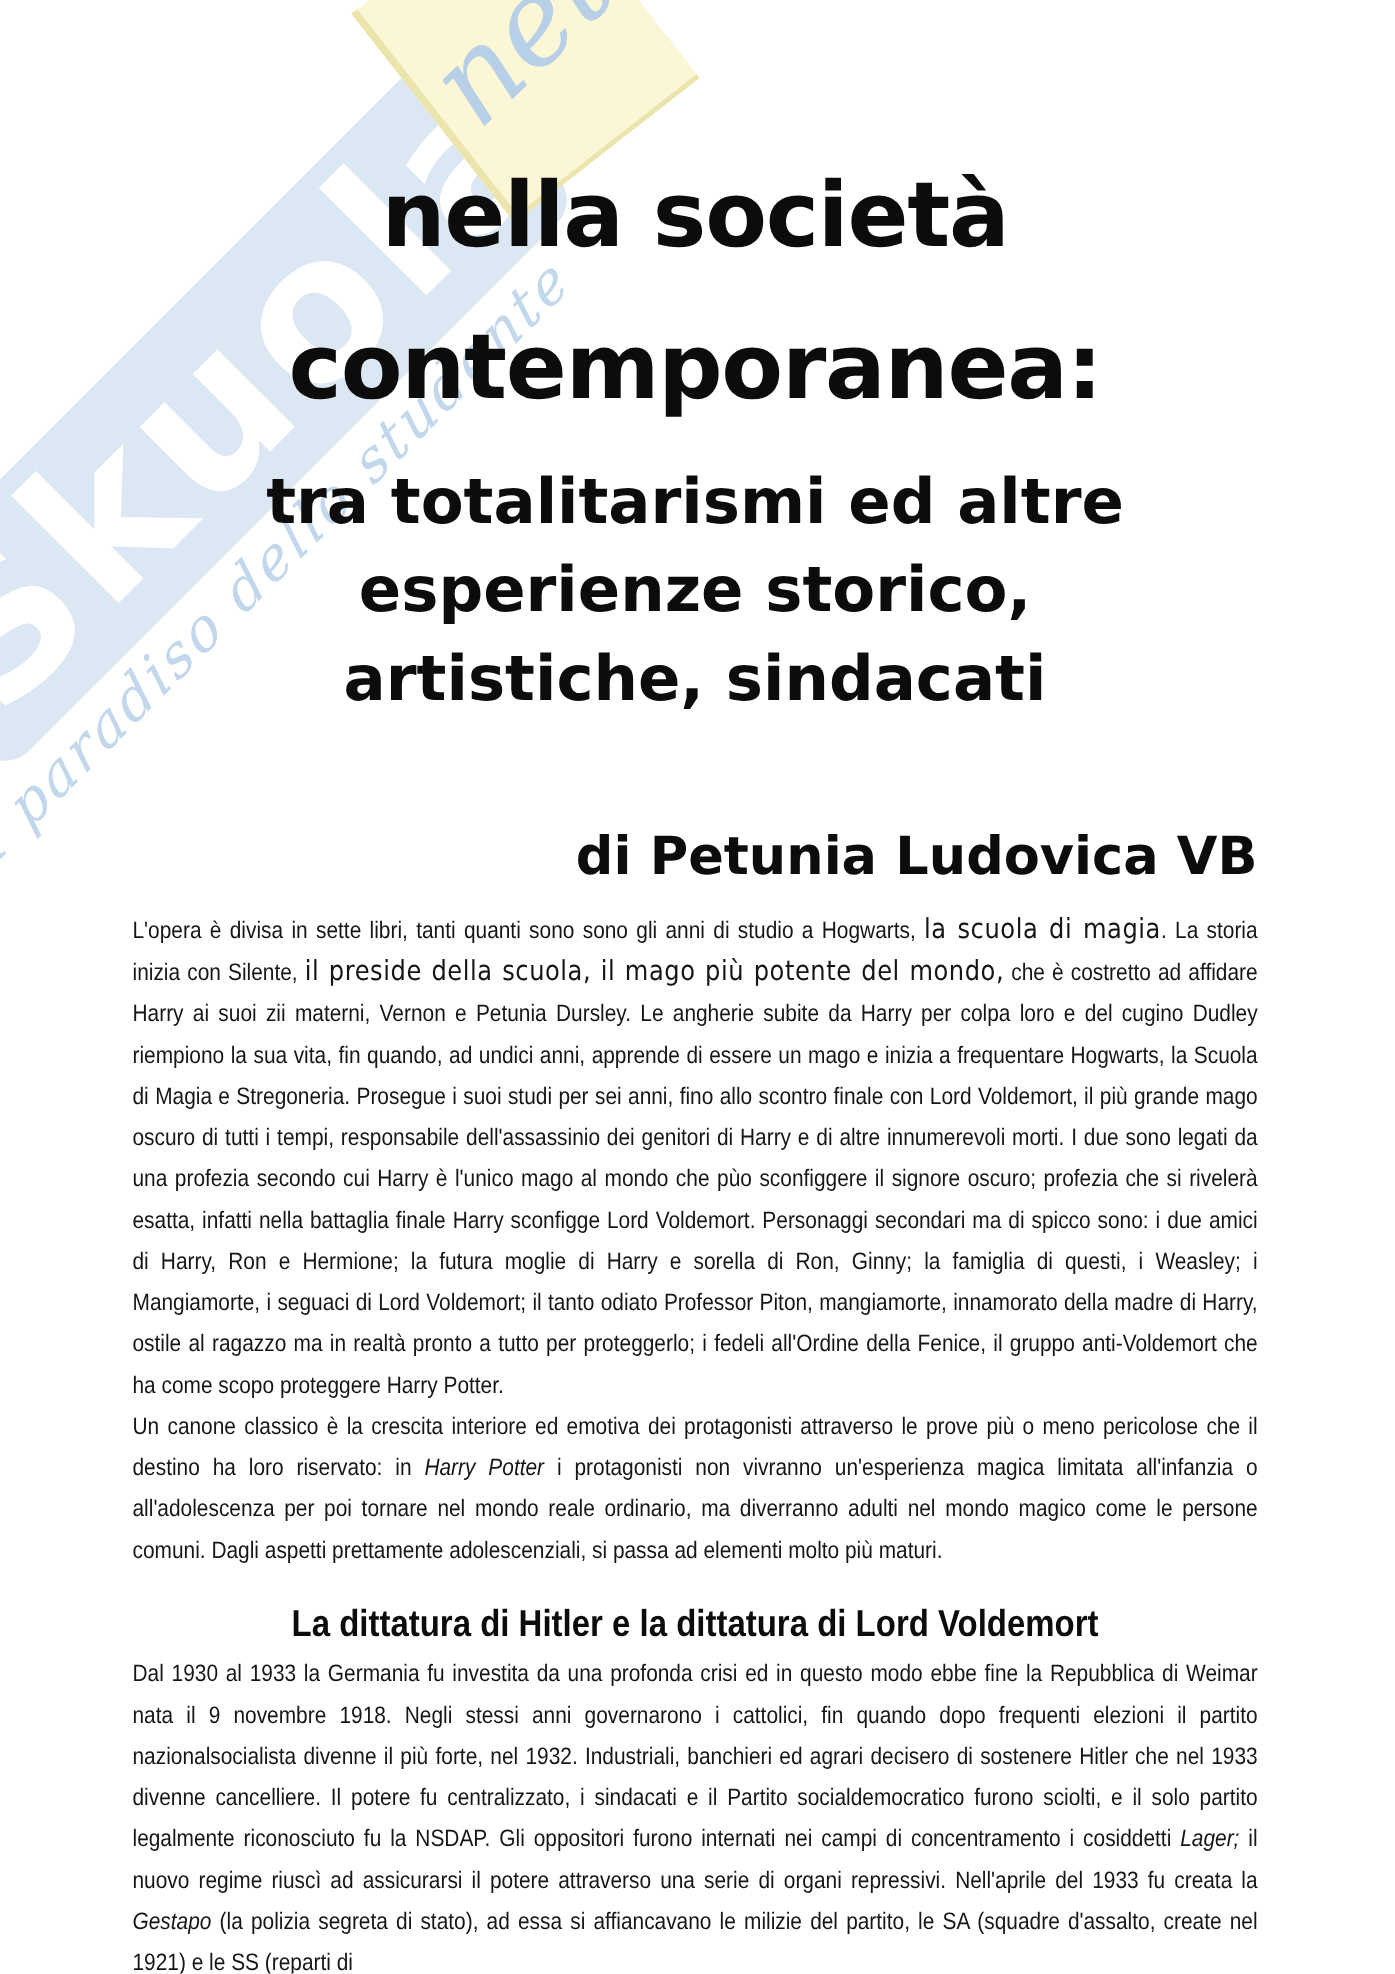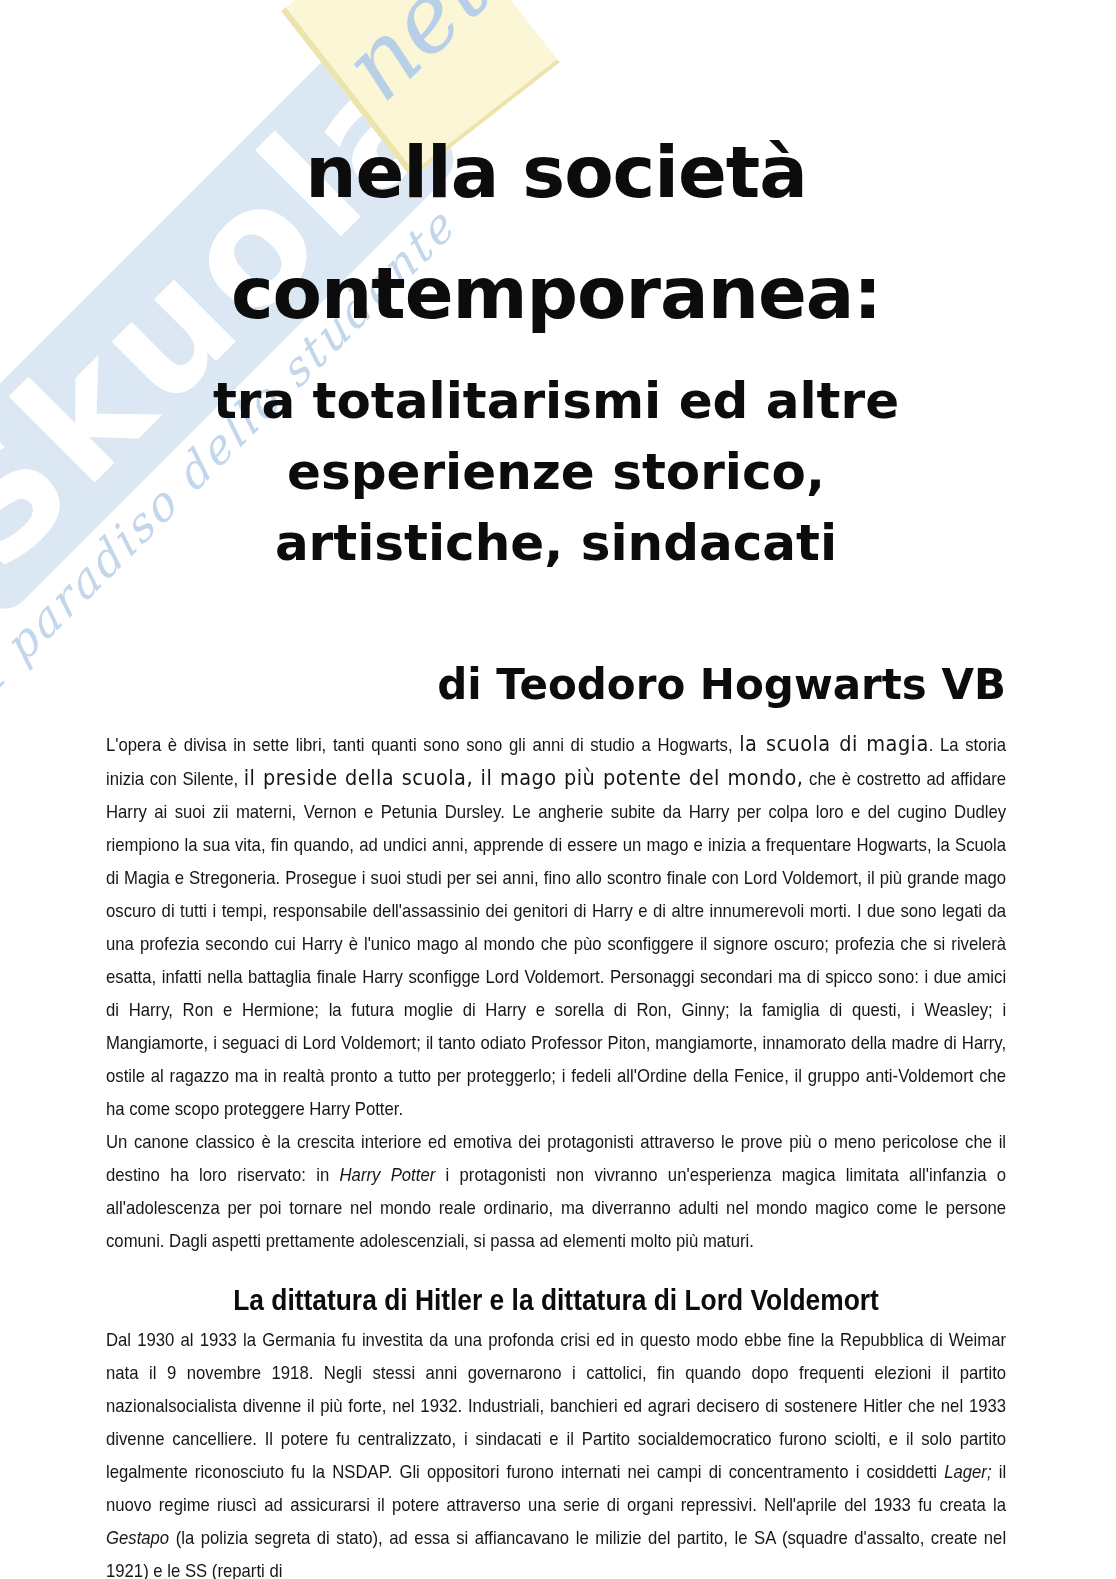--- a/index.html
+++ b/index.html
@@ -145,21 +145,21 @@
     </div>
     <div class="wm-tagline">il paradiso dello studente</div>
   </div>
 
   <div class="content">
 
     <h1 class="doc-title">nella società contemporanea:</h1>
 
     <h2 class="doc-subtitle">tra totalitarismi ed altre esperienze storico, artistiche, sindacati</h2>
 
-    <div class="doc-author">di Teodoro Hogwarts VB</div>
+    <div class="doc-author">di Petunia Ludovica VB</div>
 
     <div class="bodytext">
 
       <p><span class="seg-normal">L'opera è divisa in sette libri, tanti quanti sono sono gli anni di studio a Hogwarts, </span><span class="seg-wide">la scuola di magia</span><span class="seg-normal">. La storia inizia con Silente, </span><span class="seg-wide">il preside della scuola, il mago più potente del mondo,</span><span class="seg-normal"> che è costretto ad affidare Harry ai suoi zii materni, Vernon e Petunia Dursley. Le angherie subite da Harry per colpa loro e del cugino Dudley riempiono la sua vita, fin quando, ad undici anni, apprende di essere un mago e inizia a frequentare Hogwarts, la Scuola di Magia e Stregoneria. Prosegue i suoi studi per sei anni, fino allo scontro finale con Lord Voldemort, il più grande mago oscuro di tutti i tempi, responsabile dell'assassinio dei genitori di Harry e di altre innumerevoli morti. I due sono legati da una profezia secondo cui Harry è l'unico mago al mondo che pùo sconfiggere il signore oscuro; profezia che si rivelerà esatta, infatti nella battaglia finale Harry sconfigge Lord Voldemort. Personaggi secondari ma di spicco sono: i due amici di Harry, Ron e Hermione; la futura moglie di Harry e sorella di Ron, Ginny; la famiglia di questi, i Weasley; i Mangiamorte, i seguaci di Lord Voldemort; il tanto odiato Professor Piton, mangiamorte, innamorato della madre di Harry, ostile al ragazzo ma in realtà pronto a tutto per proteggerlo; i fedeli all'Ordine della Fenice, il gruppo anti-Voldemort che ha come scopo proteggere Harry Potter.</span></p>
 
       <p><span class="seg-normal">Un canone classico è la crescita interiore ed emotiva dei protagonisti attraverso le prove più o meno pericolose che il destino ha loro riservato: in </span><span class="seg-italic">Harry Potter</span><span class="seg-normal"> i protagonisti non vivranno un'esperienza magica limitata all'infanzia o all'adolescenza per poi tornare nel mondo reale ordinario, ma diverranno adulti nel mondo magico come le persone comuni. Dagli aspetti prettamente adolescenziali, si passa ad elementi molto più maturi.</span></p>
 
       <h3 class="section-heading">La dittatura di Hitler e la dittatura di Lord Voldemort</h3>
 
       <p><span class="seg-normal">Dal 1930 al 1933 la Germania fu investita da una profonda crisi ed in questo modo ebbe fine la Repubblica di Weimar nata il 9 novembre 1918. Negli stessi anni governarono i cattolici, fin quando dopo frequenti elezioni il partito nazionalsocialista divenne il più forte, nel 1932. Industriali, banchieri ed agrari decisero di sostenere Hitler che nel 1933 divenne cancelliere. Il potere fu centralizzato, i sindacati e il Partito socialdemocratico furono sciolti, e il solo partito legalmente riconosciuto fu la NSDAP. Gli oppositori furono internati nei campi di concentramento i cosiddetti </span><span class="seg-italic">Lager;</span><span class="seg-normal"> il nuovo regime riuscì ad assicurarsi il potere attraverso una serie di organi repressivi. Nell'aprile del 1933 fu creata la </span><span class="seg-italic">Gestapo</span><span class="seg-normal"> (la polizia segreta di stato), ad essa si affiancavano le milizie del partito, le SA (squadre d'assalto, create nel 1921) e le SS (reparti di</span></p>

